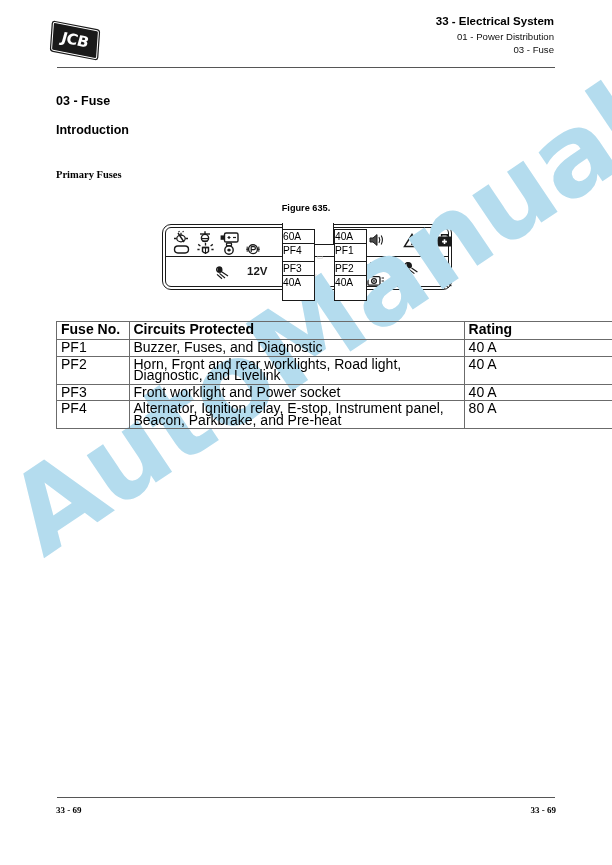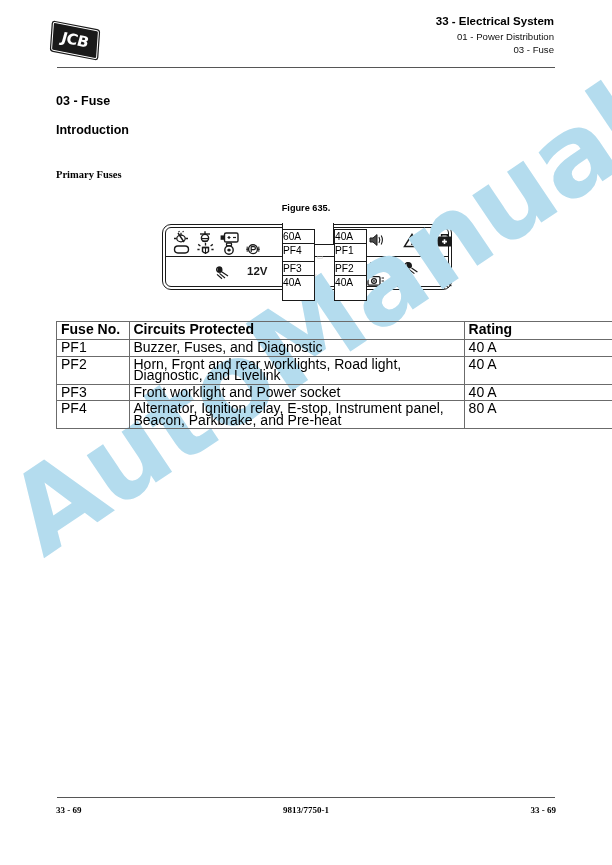--- a/index.html
+++ b/index.html
@@ -547,17 +547,16 @@
         <td>PF4</td>
         <td>Alternator, Ignition relay, E-stop, Instrument panel, Beacon, Parkbrake, and Pre-heat</td>
         <td>80 A</td>
       </tr>
     </tbody>
   </table>
 
   <div class="footer-rule"></div>
   <div class="footer">
     <div class="footer-left">33 - 69</div>
-    <div class="footer-center">9813/7750-1</div>
     <div class="footer-right">33 - 69</div>
   </div>
 
 </div>
 
 </body></html>

